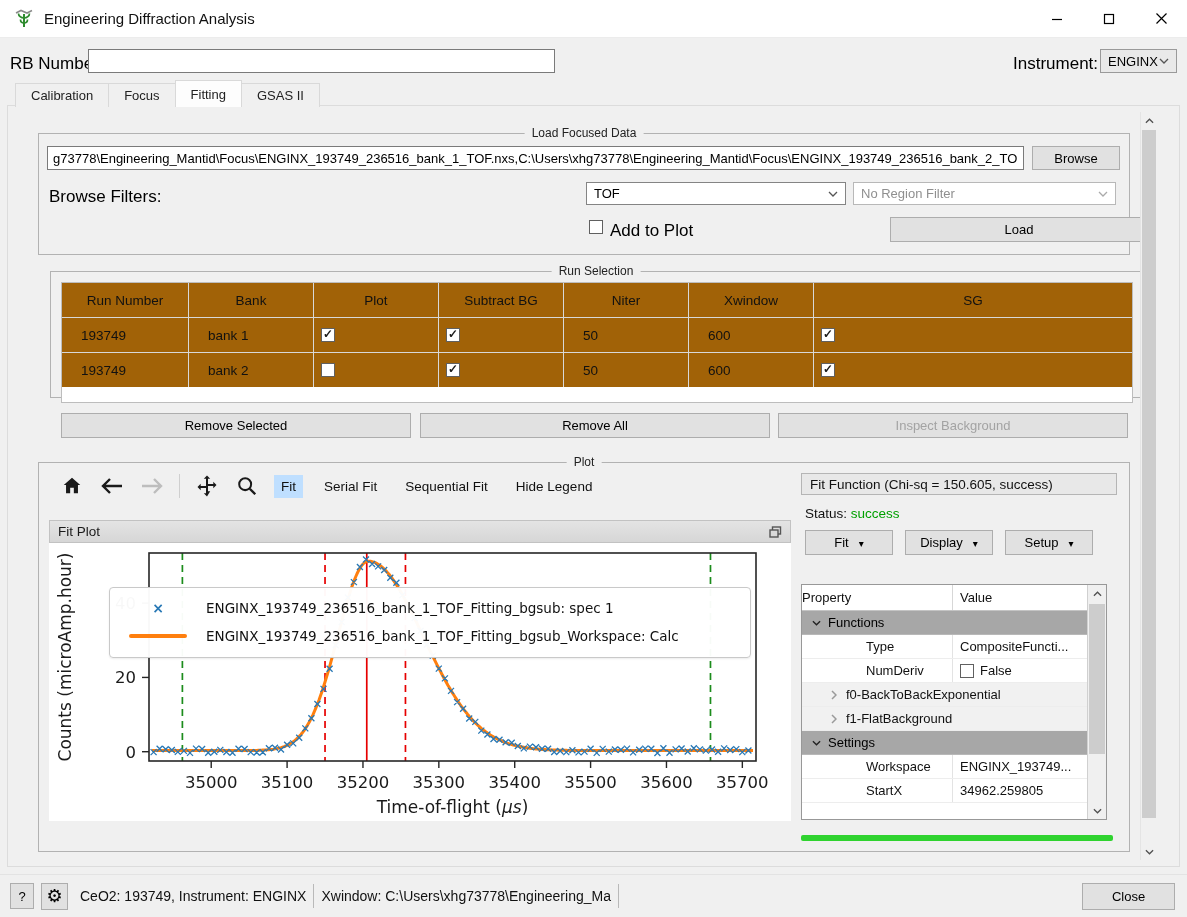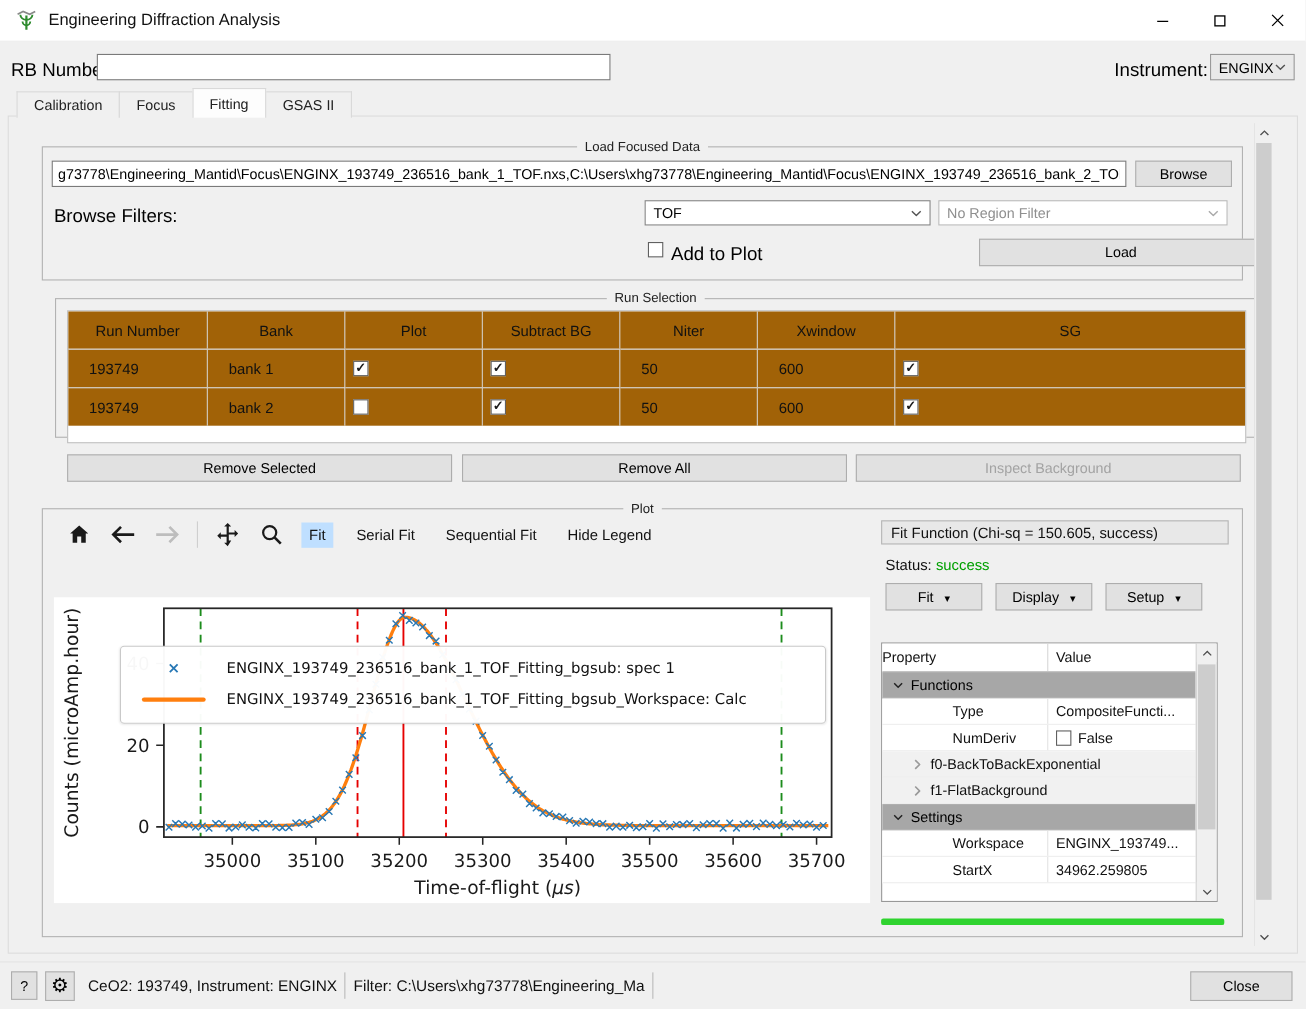--- a/index.html
+++ b/index.html
@@ -272,20 +272,27 @@
           <circle cx="10" cy="10" r="6.5" fill="none" stroke="#1a1a1a" stroke-width="2.2"></circle>
           <path d="M15 15 L21 21" stroke="#1a1a1a" stroke-width="2.6"></path>
         </svg>
     </div>
     <div class="tool-txt active"><span>Fit</span></div>
     <div class="tool-txt"><span>Serial Fit</span></div>
     <div class="tool-txt"><span>Sequential Fit</span></div>
     <div class="tool-txt"><span>Hide Legend</span></div>
   </div>
 
+  <div class="fitplot-bar" style="left:10px;top:57px;width:742px;height:23px;">
+    <span>Fit Plot</span>
+    <svg width="13" height="12" viewBox="0 0 13 12" style="margin-left:auto;">
+      <rect x="3.5" y="1" width="8" height="7" fill="none" stroke="#555" stroke-width="1.4"></rect>
+      <rect x="1" y="4" width="8" height="7" fill="#d9d9d9" stroke="#555" stroke-width="1.4"></rect>
+    </svg>
+  </div>
 
   <div class="plot-canvas" style="left:10px;top:80px;width:742px;height:278px;">
     <svg id="chart-svg" class="chart-svg" width="742" height="278" viewBox="0 0 742 278">
         <line x1="133.385" x2="133.385" y1="10" y2="218" stroke="#1c8c1c" stroke-width="1.7" stroke-dasharray="7 5"></line>
         <line x1="661.475" x2="661.475" y1="10" y2="218" stroke="#1c8c1c" stroke-width="1.7" stroke-dasharray="7 5"></line>
         <line x1="276.03" x2="276.03" y1="10" y2="218" stroke="#e60000" stroke-width="1.7" stroke-dasharray="7 5"></line>
         <line x1="356.4575" x2="356.4575" y1="10" y2="218" stroke="#e60000" stroke-width="1.7" stroke-dasharray="7 5"></line>
         <line x1="317.76125" x2="317.76125" y1="10" y2="218" stroke="#e60000" stroke-width="1.7" stroke-dasharray="none"></line>
         <path d="M103.0 207.6 L104.6 207.6 L106.1 207.6 L107.6 207.6 L109.1 207.6 L110.6 207.6 L112.1 207.6 L113.7 207.6 L115.2 207.6 L116.7 207.6 L118.2 207.6 L119.7 207.6 L121.2 207.6 L122.8 207.6 L124.3 207.6 L125.8 207.6 L127.3 207.6 L128.8 207.6 L130.3 207.6 L131.9 207.6 L133.4 207.6 L134.9 207.6 L136.4 207.6 L137.9 207.6 L139.5 207.6 L141.0 207.6 L142.5 207.6 L144.0 207.6 L145.5 207.6 L147.0 207.6 L148.6 207.6 L150.1 207.6 L151.6 207.6 L153.1 207.6 L154.6 207.6 L156.1 207.6 L157.7 207.6 L159.2 207.6 L160.7 207.6 L162.2 207.6 L163.7 207.6 L165.3 207.6 L166.8 207.6 L168.3 207.6 L169.8 207.6 L171.3 207.6 L172.8 207.6 L174.4 207.6 L175.9 207.6 L177.4 207.6 L178.9 207.6 L180.4 207.6 L181.9 207.6 L183.5 207.6 L185.0 207.6 L186.5 207.6 L188.0 207.6 L189.5 207.6 L191.1 207.6 L192.6 207.6 L194.1 207.6 L195.6 207.6 L197.1 207.5 L198.6 207.5 L200.2 207.5 L201.7 207.5 L203.2 207.5 L204.7 207.4 L206.2 207.4 L207.7 207.4 L209.3 207.3 L210.8 207.3 L212.3 207.2 L213.8 207.1 L215.3 207.1 L216.8 207.0 L218.4 206.8 L219.9 206.7 L221.4 206.6 L222.9 206.4 L224.4 206.2 L226.0 205.9 L227.5 205.6 L229.0 205.3 L230.5 205.0 L232.0 204.6 L233.5 204.1 L235.1 203.6 L236.6 203.0 L238.1 202.3 L239.6 201.6 L241.1 200.7 L242.6 199.8 L244.2 198.7 L245.7 197.6 L247.2 196.3 L248.7 194.9 L250.2 193.4 L251.8 191.7 L253.3 189.8 L254.8 187.8 L256.3 185.6 L257.8 183.2 L259.3 180.7 L260.9 177.9 L262.4 174.9 L263.9 171.8 L265.4 168.4 L266.9 164.8 L268.4 161.0 L270.0 157.0 L271.5 152.8 L273.0 148.4 L274.5 143.8 L276.0 139.0 L277.5 134.0 L279.1 128.9 L280.6 123.6 L282.1 118.1 L283.6 112.6 L285.1 107.0 L286.7 101.3 L288.2 95.6 L289.7 89.8 L291.2 84.1 L292.7 78.4 L294.2 72.8 L295.8 67.3 L297.3 62.0 L298.8 56.8 L300.3 51.8 L301.8 47.0 L303.3 42.6 L304.9 38.4 L306.4 34.5 L307.9 31.0 L309.4 27.9 L310.9 25.2 L312.4 22.9 L314.0 21.0 L315.5 19.6 L317.0 18.7 L318.5 18.2 L320.0 18.2 L321.6 18.3 L323.1 18.6 L324.6 19.1 L326.1 19.6 L327.6 20.4 L329.1 21.2 L330.7 22.2 L332.2 23.4 L333.7 24.7 L335.2 26.1 L336.7 27.6 L338.2 29.3 L339.8 31.0 L341.3 32.9 L342.8 34.9 L344.3 37.1 L345.8 39.3 L347.4 41.6 L348.9 44.0 L350.4 46.5 L351.9 49.1 L353.4 51.8 L354.9 54.5 L356.5 57.3 L358.0 60.2 L359.5 63.1 L361.0 66.1 L362.5 69.1 L364.0 72.2 L365.6 75.3 L367.1 78.4 L368.6 81.6 L370.1 84.7 L371.6 87.9 L373.2 91.1 L374.7 94.3 L376.2 97.5 L377.7 100.7 L379.2 103.8 L380.7 107.0 L382.3 110.1 L383.8 113.2 L385.3 116.3 L386.8 119.4 L388.3 122.4 L389.8 125.3 L391.4 128.3 L392.9 131.2 L394.4 134.0 L395.9 136.8 L397.4 139.5 L398.9 142.2 L400.5 144.8 L402.0 147.4 L403.5 149.9 L405.0 152.3 L406.5 154.7 L408.1 157.0 L409.6 159.3 L411.1 161.5 L412.6 163.6 L414.1 165.6 L415.6 167.6 L417.2 169.5 L418.7 171.4 L420.2 173.2 L421.7 174.9 L423.2 176.6 L424.7 178.2 L426.3 179.8 L427.8 181.2 L429.3 182.7 L430.8 184.0 L432.3 185.3 L433.9 186.6 L435.4 187.8 L436.9 188.9 L438.4 190.0 L439.9 191.1 L441.4 192.1 L443.0 193.0 L444.5 193.9 L446.0 194.7 L447.5 195.5 L449.0 196.3 L450.5 197.0 L452.1 197.7 L453.6 198.4 L455.1 199.0 L456.6 199.6 L458.1 200.1 L459.6 200.6 L461.2 201.1 L462.7 201.6 L464.2 202.0 L465.7 202.4 L467.2 202.8 L468.8 203.1 L470.3 203.4 L471.8 203.8 L473.3 204.0 L474.8 204.3 L476.3 204.6 L477.9 204.8 L479.4 205.0 L480.9 205.2 L482.4 205.4 L483.9 205.6 L485.4 205.7 L487.0 205.9 L488.5 206.0 L490.0 206.2 L491.5 206.3 L493.0 206.4 L494.6 206.5 L496.1 206.6 L497.6 206.7 L499.1 206.8 L500.6 206.8 L502.1 206.9 L503.7 207.0 L505.2 207.0 L506.7 207.1 L508.2 207.1 L509.7 207.2 L511.2 207.2 L512.8 207.2 L514.3 207.3 L515.8 207.3 L517.3 207.3 L518.8 207.4 L520.3 207.4 L521.9 207.4 L523.4 207.4 L524.9 207.4 L526.4 207.5 L527.9 207.5 L529.5 207.5 L531.0 207.5 L532.5 207.5 L534.0 207.5 L535.5 207.5 L537.0 207.5 L538.6 207.5 L540.1 207.5 L541.6 207.6 L543.1 207.6 L544.6 207.6 L546.1 207.6 L547.7 207.6 L549.2 207.6 L550.7 207.6 L552.2 207.6 L553.7 207.6 L555.3 207.6 L556.8 207.6 L558.3 207.6 L559.8 207.6 L561.3 207.6 L562.8 207.6 L564.4 207.6 L565.9 207.6 L567.4 207.6 L568.9 207.6 L570.4 207.6 L571.9 207.6 L573.5 207.6 L575.0 207.6 L576.5 207.6 L578.0 207.6 L579.5 207.6 L581.0 207.6 L582.6 207.6 L584.1 207.6 L585.6 207.6 L587.1 207.6 L588.6 207.6 L590.2 207.6 L591.7 207.6 L593.2 207.6 L594.7 207.6 L596.2 207.6 L597.7 207.6 L599.3 207.6 L600.8 207.6 L602.3 207.6 L603.8 207.6 L605.3 207.6 L606.8 207.6 L608.4 207.6 L609.9 207.6 L611.4 207.6 L612.9 207.6 L614.4 207.6 L615.9 207.6 L617.5 207.6 L619.0 207.6 L620.5 207.6 L622.0 207.6 L623.5 207.6 L625.1 207.6 L626.6 207.6 L628.1 207.6 L629.6 207.6 L631.1 207.6 L632.6 207.6 L634.2 207.6 L635.7 207.6 L637.2 207.6 L638.7 207.6 L640.2 207.6 L641.7 207.6 L643.3 207.6 L644.8 207.6 L646.3 207.6 L647.8 207.6 L649.3 207.6 L650.9 207.6 L652.4 207.6 L653.9 207.6 L655.4 207.6 L656.9 207.6 L658.4 207.6 L660.0 207.6 L661.5 207.6 L663.0 207.6 L664.5 207.6 L666.0 207.6 L667.5 207.6 L669.1 207.6 L670.6 207.6 L672.1 207.6 L673.6 207.6 L675.1 207.6 L676.6 207.6 L678.2 207.6 L679.7 207.6 L681.2 207.6 L682.7 207.6 L684.2 207.6 L685.8 207.6 L687.3 207.6 L688.8 207.6 L690.3 207.6 L691.8 207.6 L693.3 207.6 L694.9 207.6 L696.4 207.6 L697.9 207.6 L699.4 207.6 L700.9 207.6 L702.4 207.6 L704.0 207.6 " stroke="#ff7f0e" stroke-width="3" fill="none" stroke-linejoin="round"></path>
         <path d="M101.6 206.1L107.6 212.1M101.6 212.1L107.6 206.1M107.6 202.7L113.6 208.7M107.6 208.7L113.6 202.7M113.7 203.2L119.7 209.2M113.7 209.2L119.7 203.2M119.8 204.0L125.8 210.0M119.8 210.0L125.8 204.0M125.8 205.9L131.8 211.9M125.8 211.9L131.8 205.9M131.9 204.9L137.9 210.9M131.9 210.9L137.9 204.9M138.0 206.9L144.0 212.9M138.0 212.9L144.0 206.9M144.0 202.6L150.0 208.6M144.0 208.6L150.0 202.6M150.1 203.0L156.1 209.0M150.1 209.0L156.1 203.0M156.2 206.8L162.2 212.8M156.2 212.8L162.2 206.8M162.3 205.8L168.3 211.8M162.3 211.8L168.3 205.8M168.3 203.9L174.3 209.9M168.3 209.9L174.3 203.9M174.4 206.0L180.4 212.0M174.4 212.0L180.4 206.0M180.5 206.7L186.5 212.7M180.5 212.7L186.5 206.7M186.5 202.7L192.5 208.7M186.5 208.7L192.5 202.7M192.6 203.0L198.6 209.0M192.6 209.0L198.6 203.0M198.7 206.1L204.7 212.1M198.7 212.1L204.7 206.1M204.7 206.5L210.7 212.5M204.7 212.5L210.7 206.5M210.8 206.3L216.8 212.3M210.8 212.3L216.8 206.3M216.9 202.3L222.9 208.3M216.9 208.3L222.9 202.3M223.0 201.8L229.0 207.8M223.0 207.8L229.0 201.8M229.0 203.5L235.0 209.5M229.0 209.5L235.0 203.5M235.1 198.8L241.1 204.8M235.1 204.8L241.1 198.8M241.2 197.4L247.2 203.4M241.2 203.4L247.2 197.4M247.2 191.7L253.2 197.7M247.2 197.7L253.2 191.7M253.3 182.4L259.3 188.4M253.3 188.4L259.3 182.4M259.4 172.3L265.4 178.3M259.4 178.3L265.4 172.3M265.4 158.0L271.4 164.0M265.4 164.0L271.4 158.0M271.5 142.9L277.5 148.9M271.5 148.9L277.5 142.9M277.6 122.7L283.6 128.7M277.6 128.7L283.6 122.7M283.7 99.3L289.7 105.3M283.7 105.3L289.7 99.3M289.7 76.1L295.7 82.1M289.7 82.1L295.7 76.1M295.8 51.5L301.8 57.5M295.8 57.5L301.8 51.5M301.9 36.1L307.9 42.1M301.9 42.1L307.9 36.1M307.9 21.0L313.9 27.0M307.9 27.0L313.9 21.0M314.0 13.5L320.0 19.5M314.0 19.5L320.0 13.5M320.1 18.0L326.1 24.0M320.1 24.0L326.1 18.0M326.1 20.4L332.1 26.4M326.1 26.4L332.1 20.4M332.2 24.0L338.2 30.0M332.2 30.0L338.2 24.0M338.3 31.8L344.3 37.8M338.3 37.8L344.3 31.8M344.4 36.8L350.4 42.8M344.4 42.8L350.4 36.8M350.4 49.1L356.4 55.1M350.4 55.1L356.4 49.1M356.5 61.1L362.5 67.1M356.5 67.1L362.5 61.1M362.6 72.0L368.6 78.0M362.6 78.0L368.6 72.0M368.6 84.8L374.6 90.8M368.6 90.8L374.6 84.8M374.7 98.8L380.7 104.8M374.7 104.8L380.7 98.8M380.8 109.6L386.8 115.6M380.8 115.6L386.8 109.6M386.8 122.6L392.8 128.6M386.8 128.6L392.8 122.6M392.9 132.4L398.9 138.4M392.9 138.4L398.9 132.4M399.0 144.9L405.0 150.9M399.0 150.9L405.0 144.9M405.1 156.1L411.1 162.1M405.1 162.1L411.1 156.1M411.1 162.8L417.1 168.8M411.1 168.8L417.1 162.8M417.2 172.5L423.2 178.5M417.2 178.5L423.2 172.5M423.3 175.9L429.3 181.9M423.3 181.9L429.3 175.9M429.3 184.6L435.3 190.6M429.3 190.6L435.3 184.6M435.4 188.5L441.4 194.5M435.4 194.5L441.4 188.5M441.5 193.0L447.5 199.0M441.5 199.0L447.5 193.0M447.5 193.8L453.5 199.8M447.5 199.8L453.5 193.8M453.6 196.2L459.6 202.2M453.6 202.2L459.6 196.2M459.7 196.7L465.7 202.7M459.7 202.7L465.7 196.7M465.8 200.0L471.8 206.0M465.8 206.0L471.8 200.0M471.8 202.4L477.8 208.4M471.8 208.4L477.8 202.4M477.9 200.6L483.9 206.6M477.9 206.6L483.9 200.6M484.0 201.3L490.0 207.3M484.0 207.3L490.0 201.3M490.0 202.7L496.0 208.7M490.0 208.7L496.0 202.7M496.1 202.8L502.1 208.8M496.1 208.8L502.1 202.8M502.2 206.0L508.2 212.0M502.2 212.0L508.2 206.0M508.2 205.0L514.2 211.0M508.2 211.0L514.2 205.0M514.3 206.1L520.3 212.1M514.3 212.1L520.3 206.1M520.4 204.3L526.4 210.3M520.4 210.3L526.4 204.3M526.5 206.4L532.5 212.4M526.5 212.4L532.5 206.4M532.5 205.6L538.5 211.6M532.5 211.6L538.5 205.6M538.6 202.7L544.6 208.7M538.6 208.7L544.6 202.7M544.7 206.9L550.7 212.9M544.7 212.9L550.7 206.9M550.7 202.9L556.7 208.9M550.7 208.9L556.7 202.9M556.8 205.6L562.8 211.6M556.8 211.6L562.8 205.6M562.9 203.5L568.9 209.5M562.9 209.5L568.9 203.5M568.9 203.7L574.9 209.7M568.9 209.7L574.9 203.7M575.0 202.6L581.0 208.6M575.0 208.6L581.0 202.6M581.1 206.4L587.1 212.4M581.1 212.4L587.1 206.4M587.2 203.8L593.2 209.8M587.2 209.8L593.2 203.8M593.2 202.6L599.2 208.6M593.2 208.6L599.2 202.6M599.3 202.7L605.3 208.7M599.3 208.7L605.3 202.7M605.4 207.0L611.4 213.0M605.4 213.0L611.4 207.0M611.4 202.3L617.4 208.3M611.4 208.3L617.4 202.3M617.5 206.8L623.5 212.8M617.5 212.8L623.5 206.8M623.6 203.4L629.6 209.4M623.6 209.4L629.6 203.4M629.6 202.5L635.6 208.5M629.6 208.5L635.6 202.5M635.7 205.5L641.7 211.5M635.7 211.5L641.7 205.5M641.8 202.3L647.8 208.3M641.8 208.3L647.8 202.3M647.9 203.4L653.9 209.4M647.9 209.4L653.9 203.4M653.9 204.6L659.9 210.6M653.9 210.6L659.9 204.6M660.0 203.5L666.0 209.5M660.0 209.5L666.0 203.5M666.1 205.8L672.1 211.8M666.1 211.8L672.1 205.8M672.1 202.4L678.1 208.4M672.1 208.4L678.1 202.4M678.2 204.0L684.2 210.0M678.2 210.0L684.2 204.0M684.3 203.1L690.3 209.1M684.3 209.1L690.3 203.1M690.3 206.1L696.3 212.1M690.3 212.1L696.3 206.1M696.4 204.5L702.4 210.5M696.4 210.5L702.4 204.5" stroke="#2878b5" stroke-width="1.3" fill="none"></path>
@@ -459,18 +466,18 @@
 
 <div class="statusbar">
   <div class="btn" style="width:24px;height:26px;margin-left:10px;">
     <span>?</span>
   </div>
   <div class="btn" style="width:27px;height:27px;margin-left:7px;font-size:18px;">
     <span>⚙</span>
   </div>
   <span class="sb-text" style="margin-left:12px;">CeO2: 193749, Instrument: ENGINX</span>
   <div class="sb-sep"></div>
-  <span class="sb-text">Filter: C:\Users\xhg73778\Engineering_Ma</span>
+  <span class="sb-text">Xwindow: C:\Users\xhg73778\Engineering_Ma</span>
   <div class="sb-sep"></div>
   <div class="btn" style="width:93px;height:27px;margin-left:auto;margin-right:12px;">
     <span>Close</span>
   </div>
 </div>
 
 </body></html>

